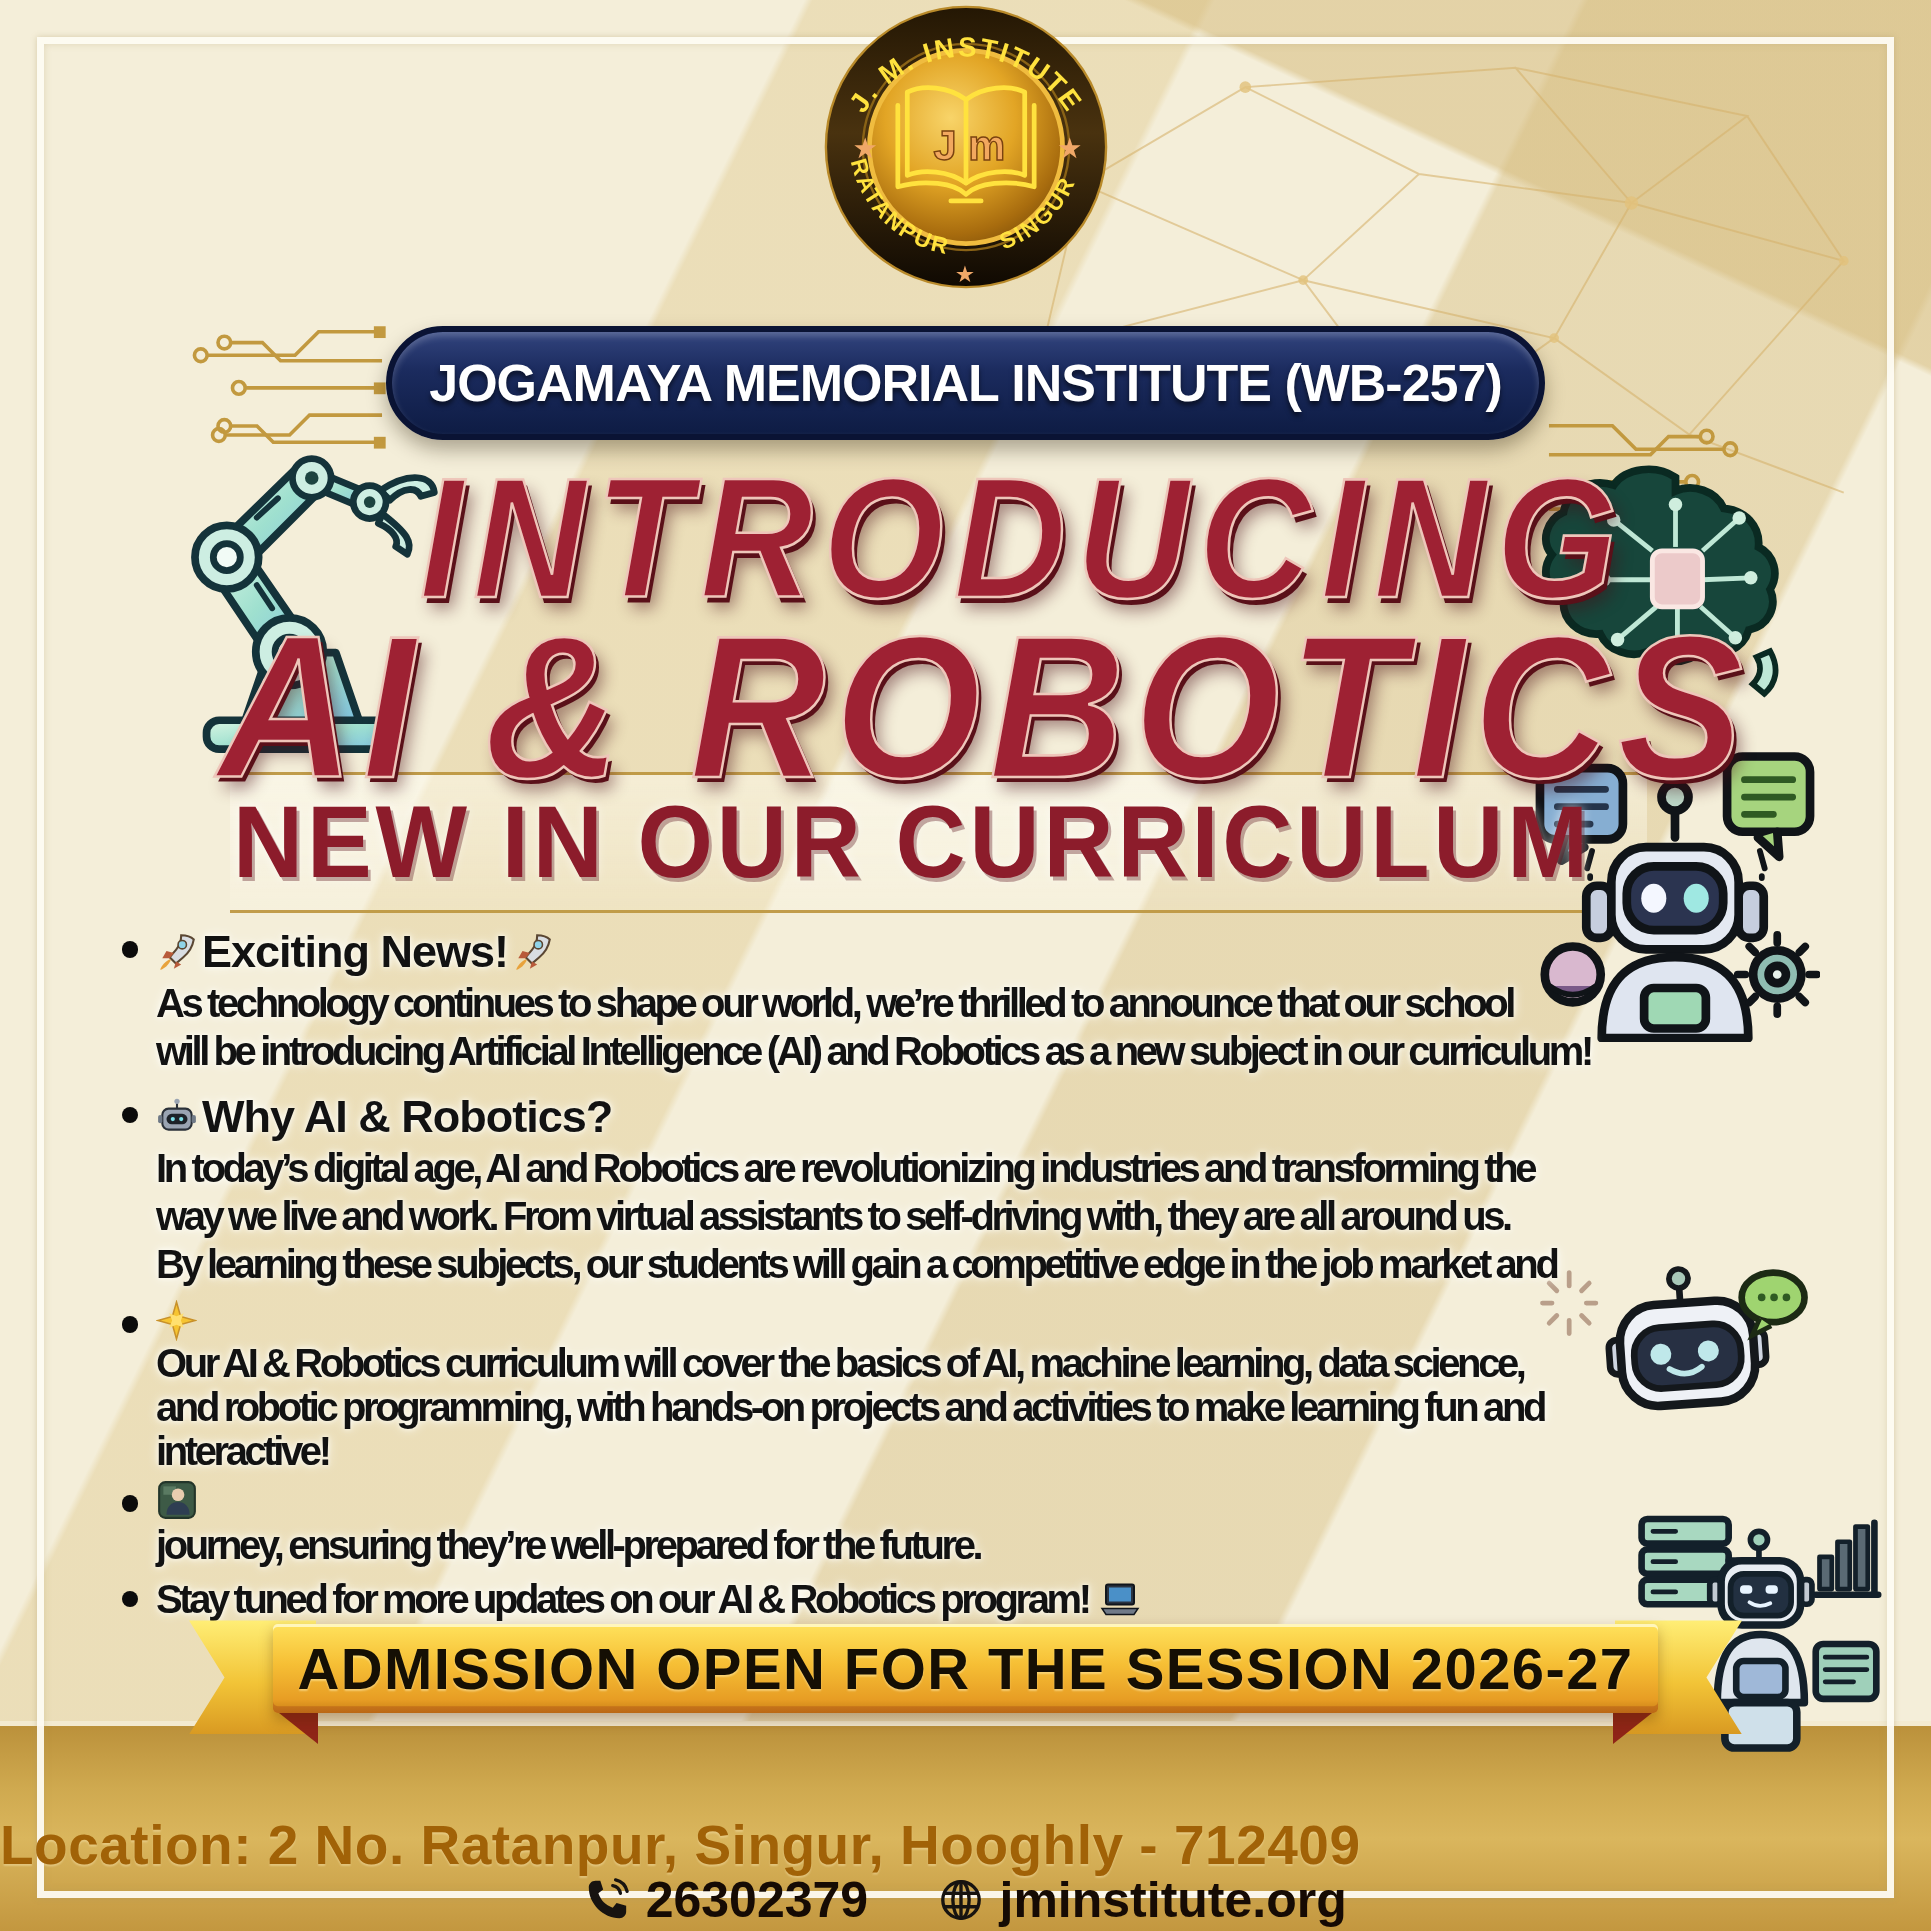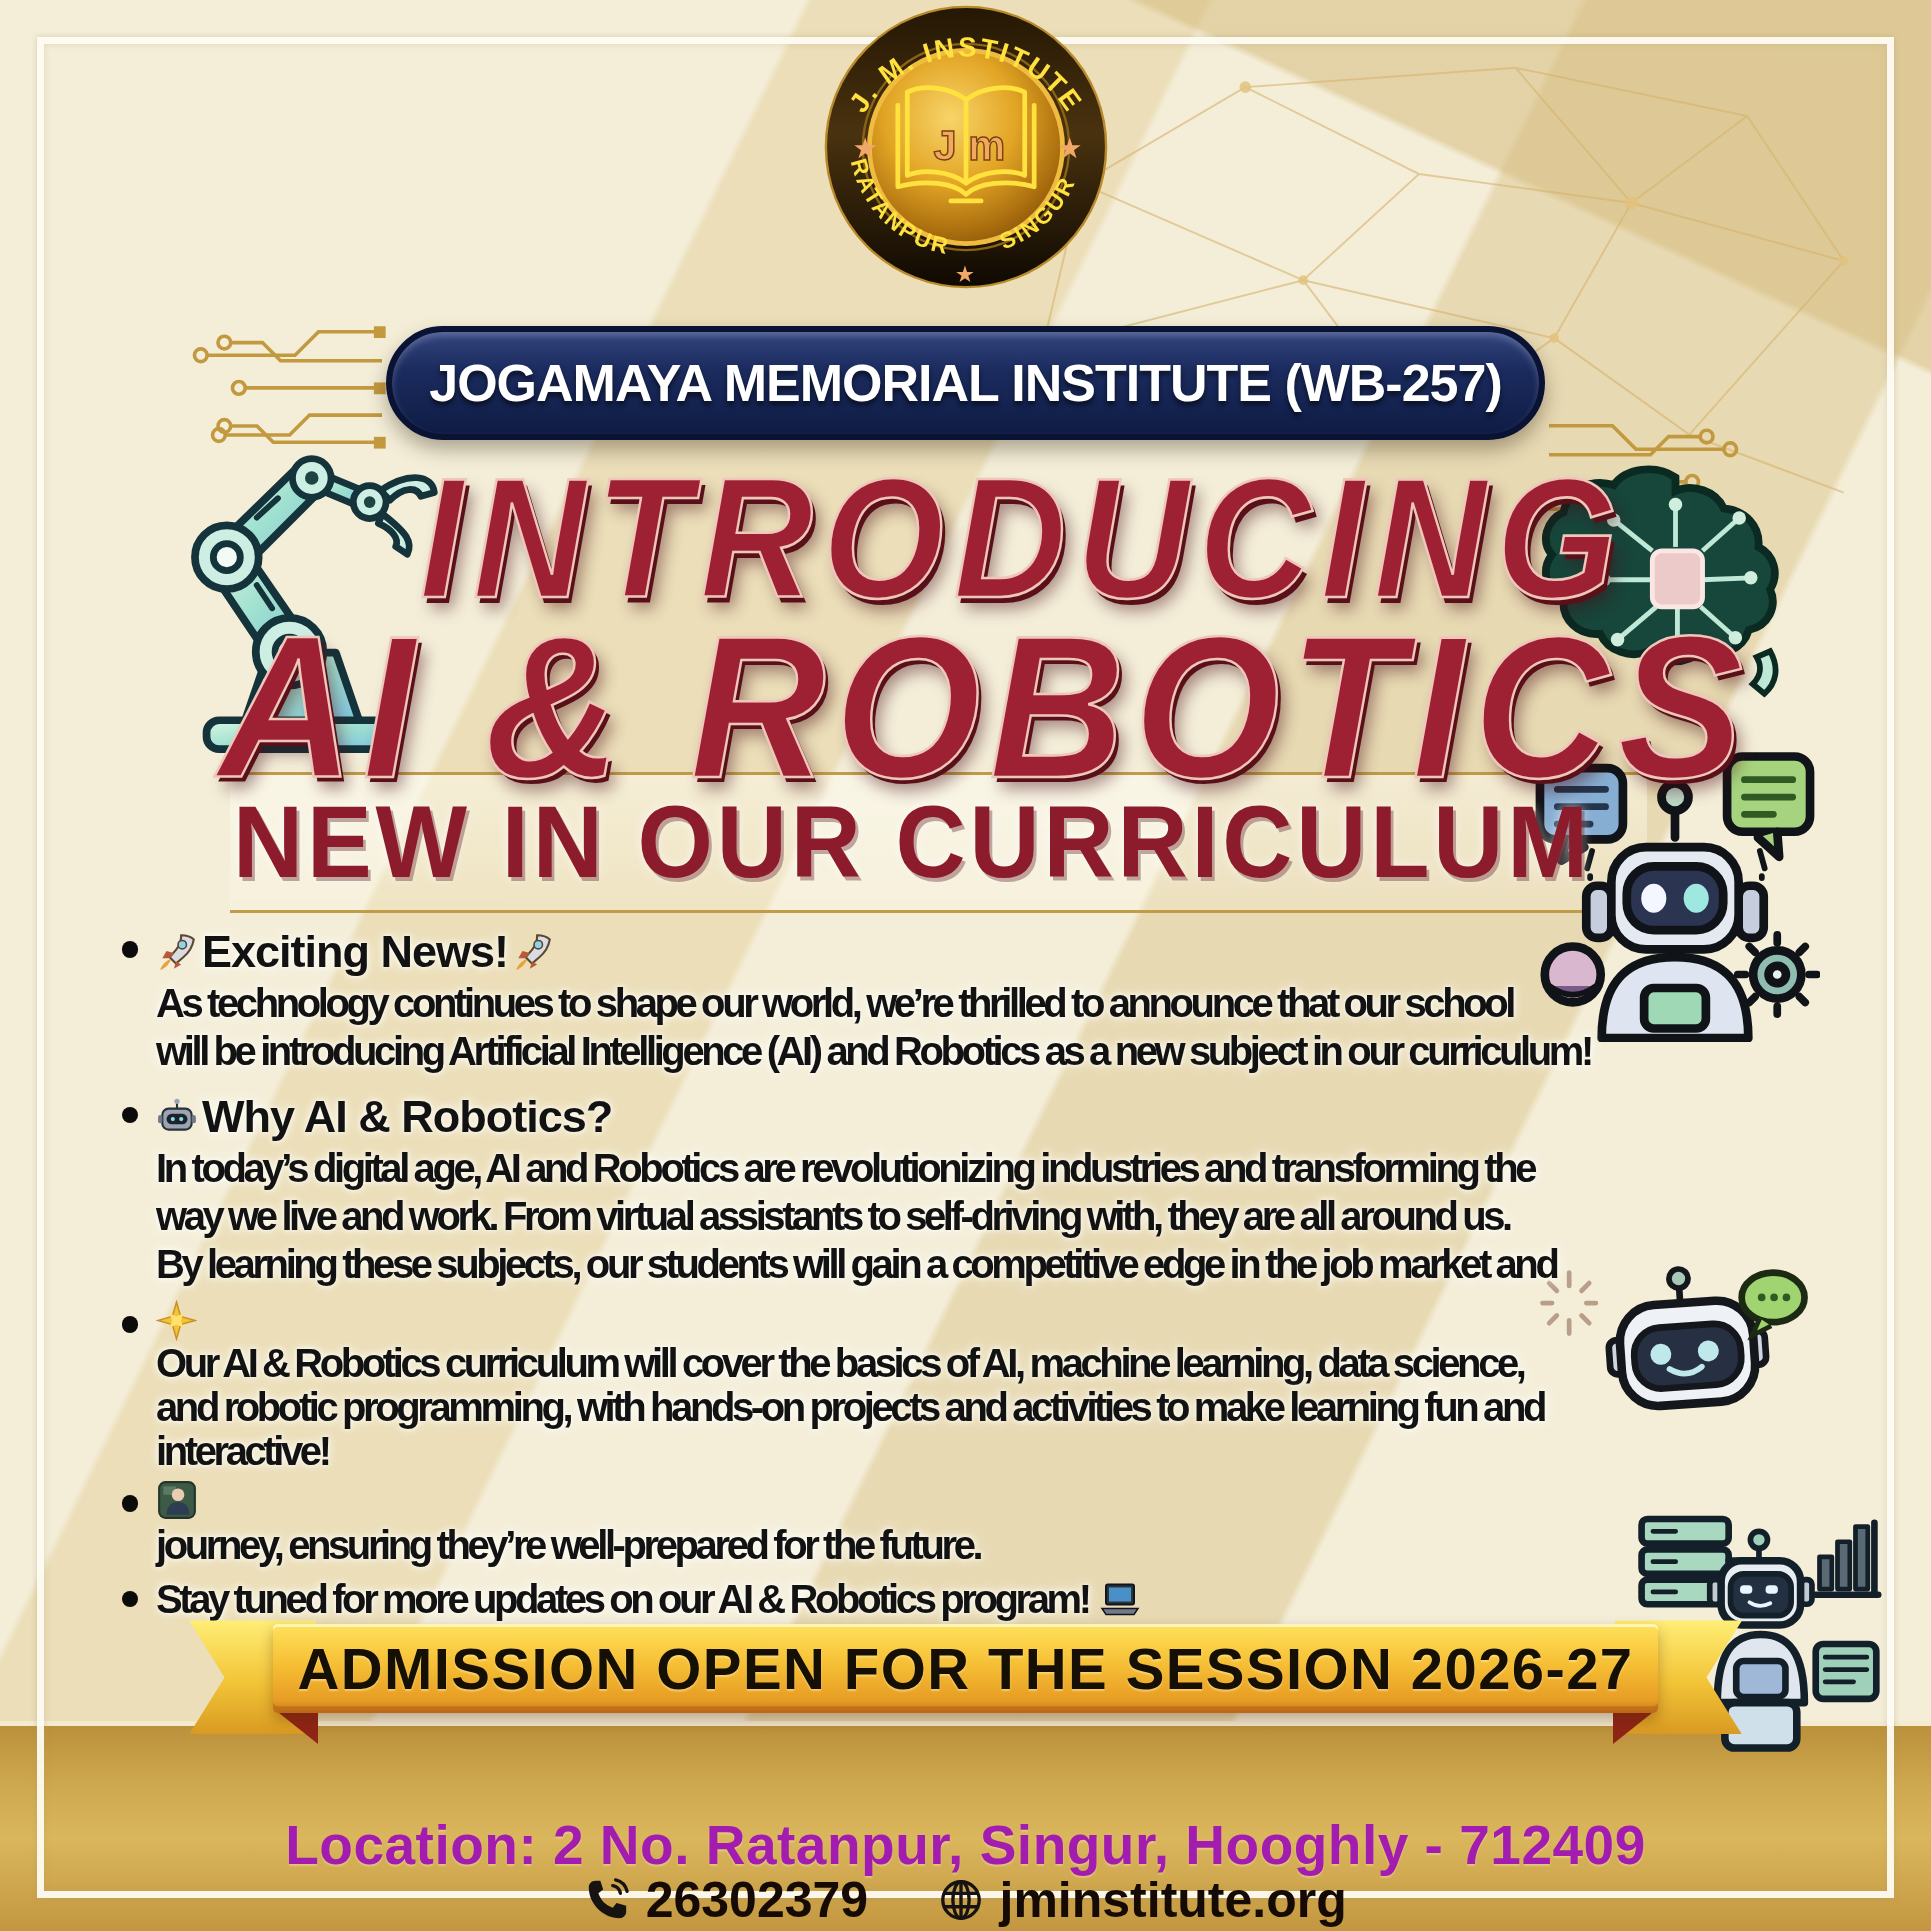--- a/index.html
+++ b/index.html
@@ -71,22 +71,22 @@
   .fold{position:absolute;top:106px;width:44px;height:35px;background:#8f2517;}
   .foldL{left:274px;clip-path:polygon(0 0,100% 0,100% 100%);}
   .foldR{right:274px;clip-path:polygon(0 0,100% 0,0 100%);}
   .band{position:absolute;left:273px;right:273px;top:21px;height:89px;border-radius:4.8px;
         background:linear-gradient(180deg,#ffe25c 0%,#f6bf35 45%,#e79d24 85%,#c97f16 100%);
         box-shadow:0 6.8px 13.5px rgba(90,40,0,.35), inset 0 2.9px 0 rgba(255,255,230,.7), inset 0 -6.8px 0 rgba(150,45,20,.28);
         display:flex;align-items:center;justify-content:center;}
   .band-text{font-size:58px;font-weight:bold;color:#150f04;letter-spacing:1.4px;white-space:nowrap;
         text-shadow:0 1.9px 1.9px rgba(255,240,180,.5);}
 
-  .location{position:absolute;left:0;right:0;top:1813px;text-align:center;z-index:7;
-        font-size:55px;font-weight:bold;color:#a21caf;letter-spacing:0.5px;white-space:nowrap;
+  .location{position:absolute;left:0;right:0;top:1813px;z-index:7;
+        font-size:55px;font-weight:bold;color:#a16207;letter-spacing:0.5px;white-space:nowrap;
         text-shadow:0 1.9px 1.9px rgba(255,240,200,.35);}
   .contact{position:absolute;left:0;right:0;top:1871px;z-index:7;display:flex;
         justify-content:center;align-items:center;gap:70px;
         font-size:50px;font-weight:bold;color:#160b04;}
   .contact-item{display:flex;align-items:center;gap:15.4px;}
 </style>
 </head>
 <body>
 
 <svg class="decor" style="left:1004px;top:29px;" width="888" height="541" viewBox="0 0 920 560">

